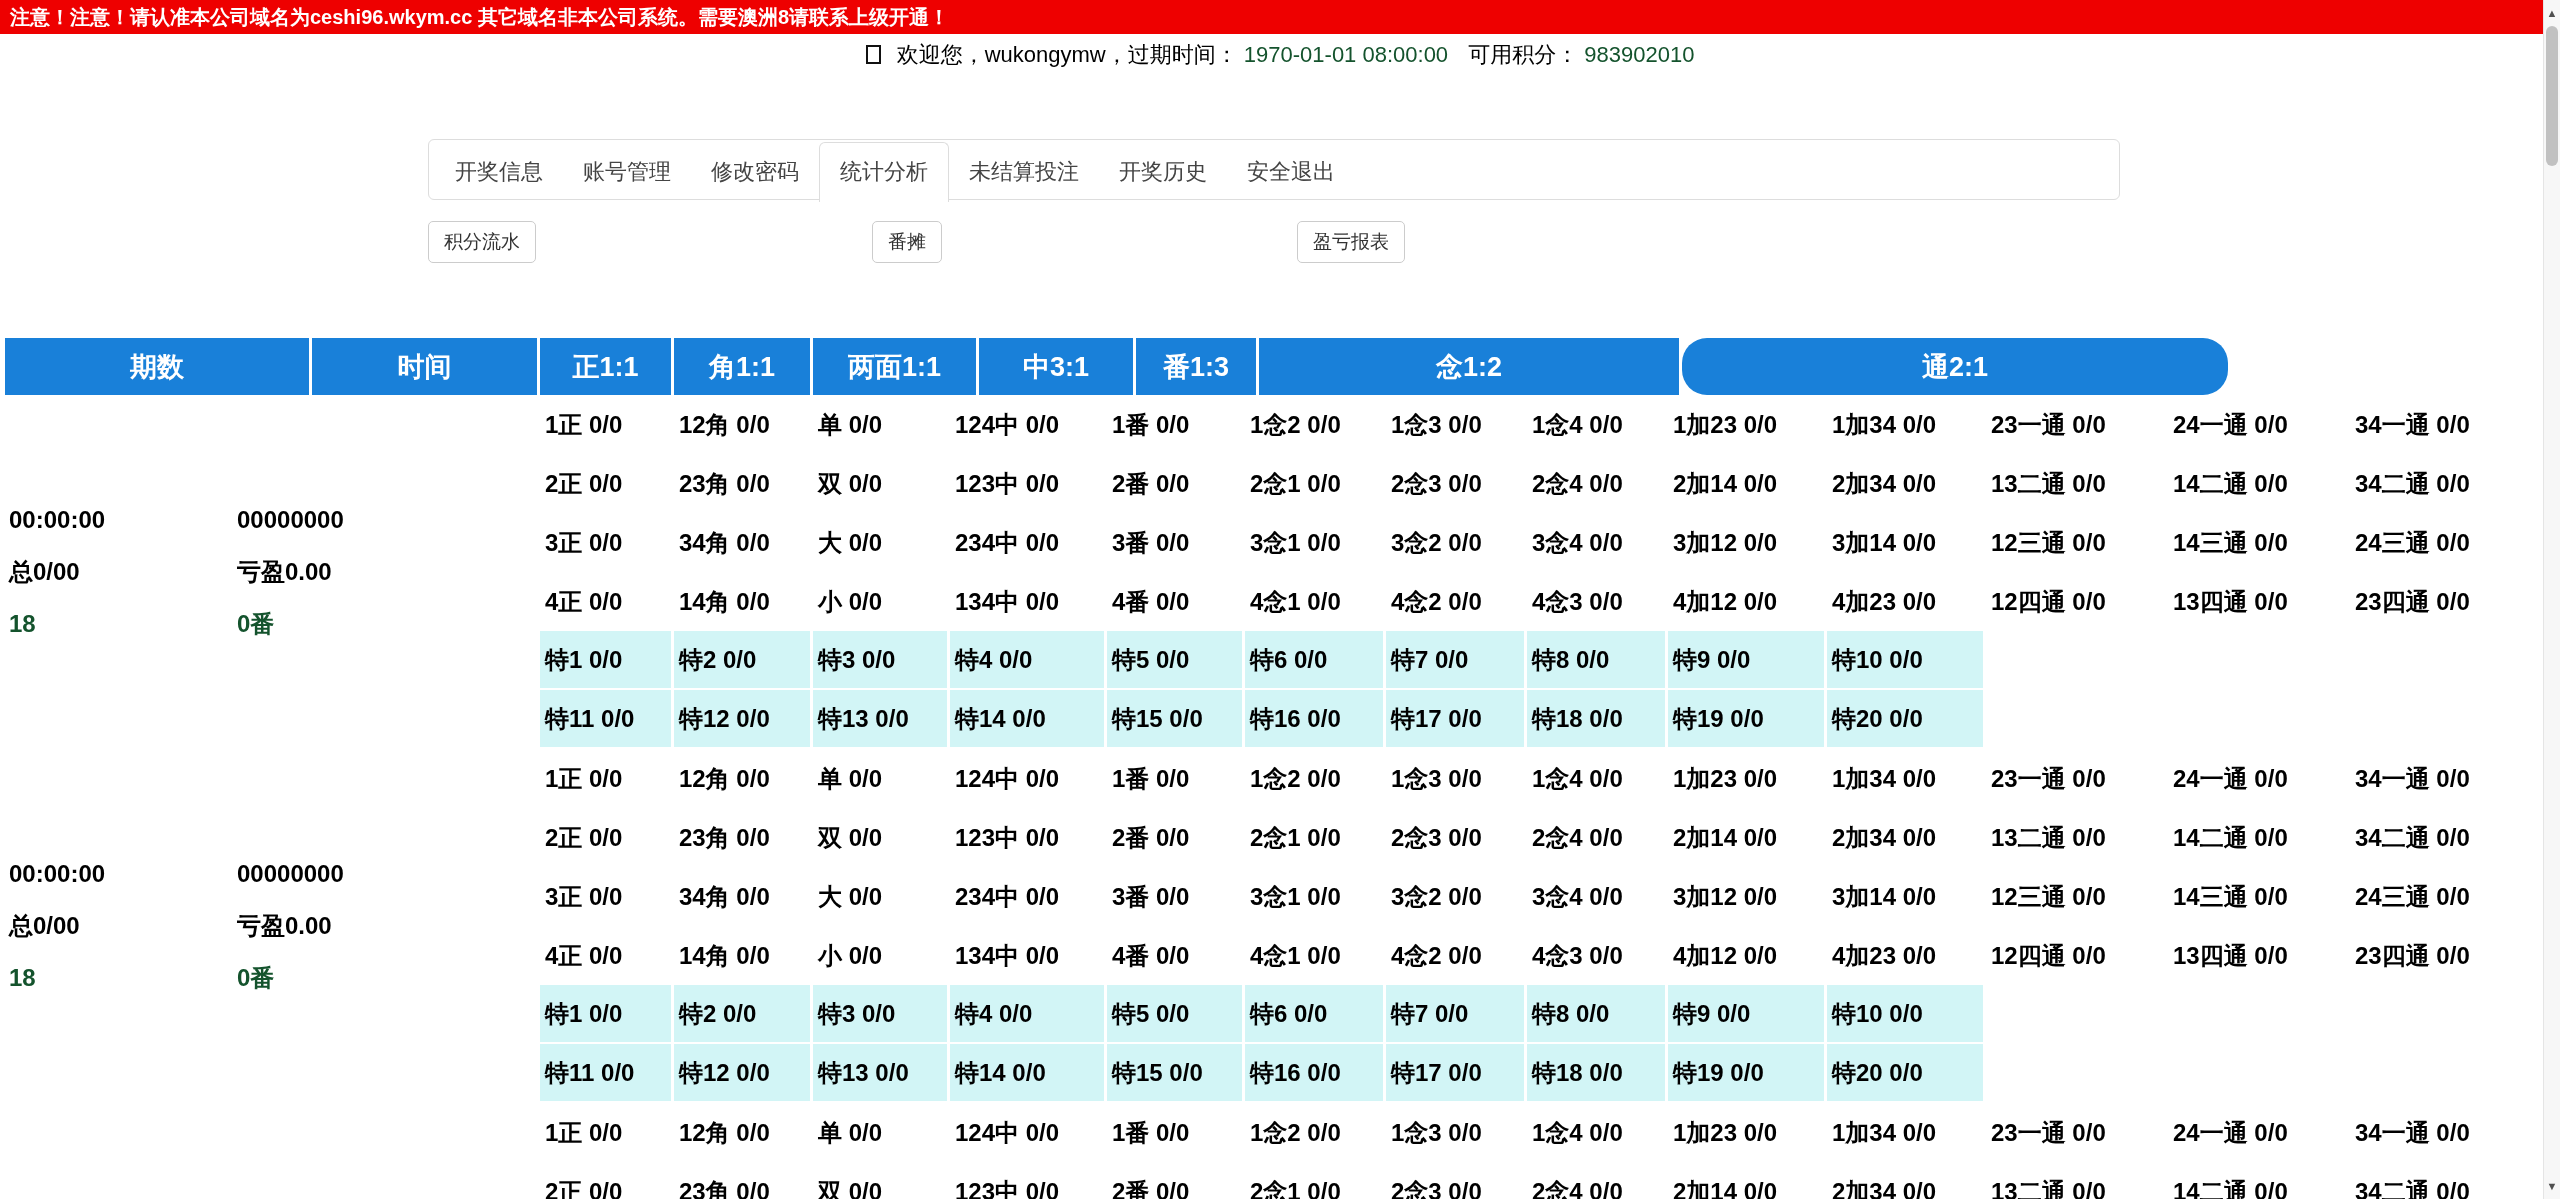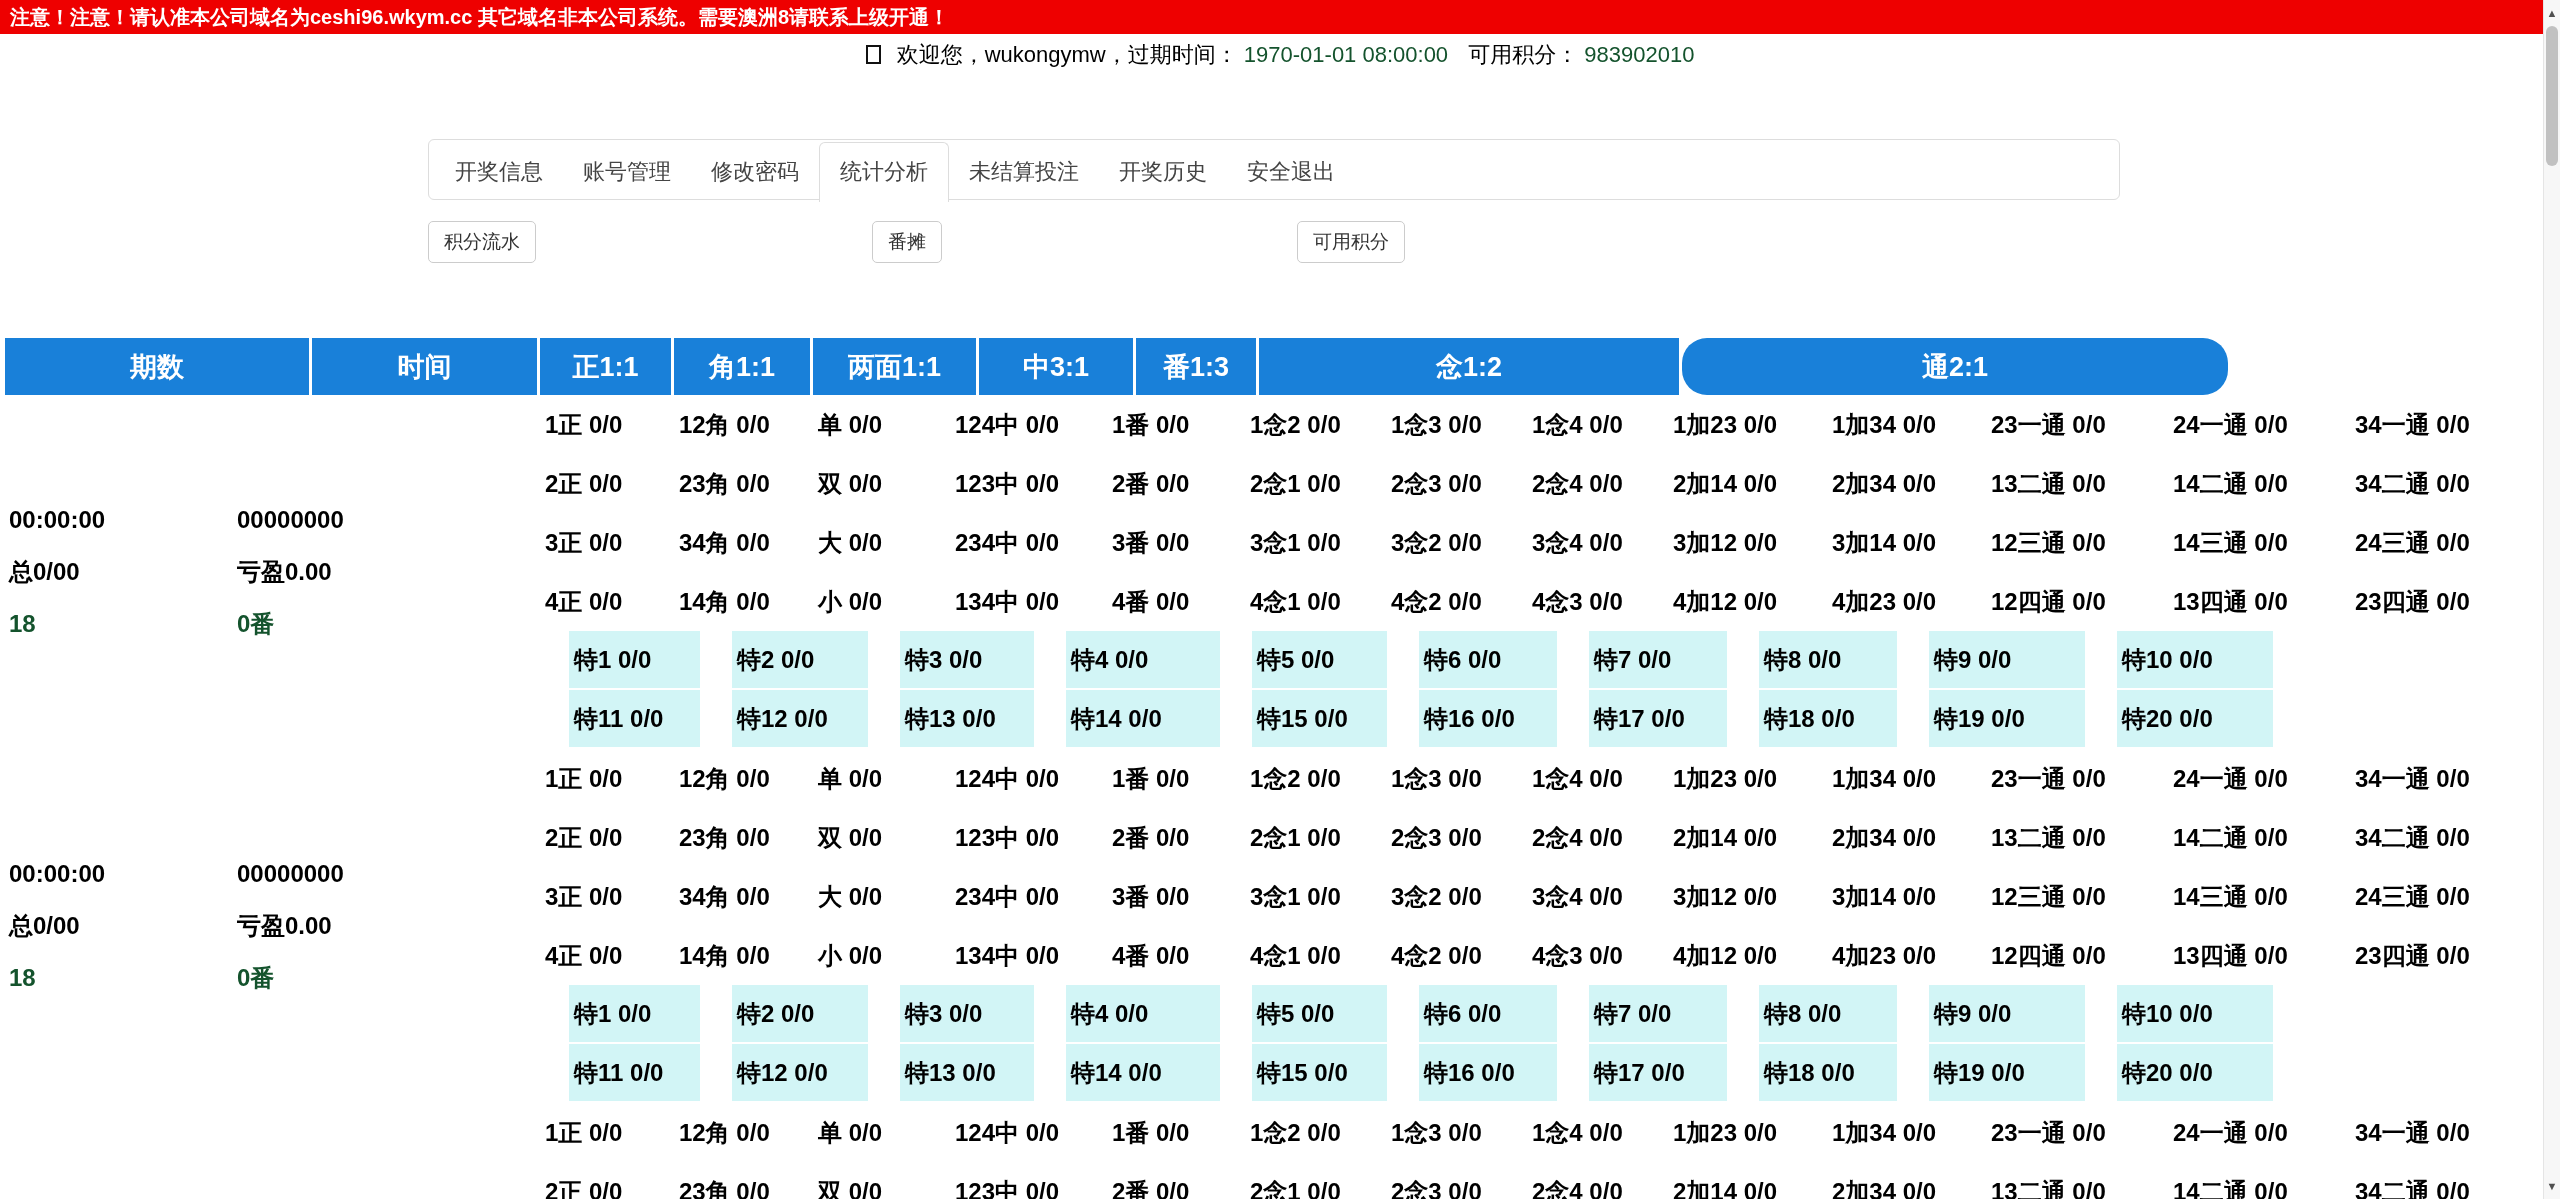--- a/index.html
+++ b/index.html
@@ -17,21 +17,21 @@
   .stat-table{position:absolute;top:338px;left:5px;width:2530px;}
   .thead{display:flex;height:57px;}
   .th{background:#1980d9;color:#fff;font-weight:bold;font-size:27px;display:flex;align-items:center;justify-content:center;border-right:3px solid #fff;white-space:nowrap;}
   .th:last-child{border-right:none;border-radius:25px;}
   .block{display:flex;}
   .info-col{width:228px;display:flex;flex-direction:column;justify-content:center;font-size:24px;font-weight:bold;line-height:52px;padding-left:4px;color:#000;}
   .info-col2{width:307px;}
   .rows{flex:1;}
   .row{display:flex;height:59px;}
   .cell{font-size:24px;font-weight:bold;padding-left:5px;display:flex;align-items:center;white-space:nowrap;color:#000;}
-  .cell.cyan{background:#d2f5f6;border-right:3px solid #fff;border-bottom:2px solid #fff;margin-left:29px;}
+  .cell.cyan{background:#d2f5f6;border-right:3px solid #fff;border-bottom:2px solid #fff;}
   .scrollbar{position:absolute;top:0;right:0;width:17px;height:1199px;background:#f7f7f7;border-left:1px solid #e5e5e5;}
   .scroll-up,.scroll-down{position:absolute;left:0;width:16px;height:22px;color:#505050;font-size:11px;text-align:center;line-height:22px;cursor:pointer;}
   .scroll-up{top:2px;}
   .scroll-down{bottom:2px;}
   .scroll-thumb{position:absolute;left:2px;top:26px;width:12px;height:140px;background:#c1c1c1;border-radius:6px;cursor:pointer;}
 </style>
 </head>
 <body>
 
 <div class="banner">
@@ -54,21 +54,21 @@
       <div class="tab active">统计分析</div>
       <div class="tab">未结算投注</div>
       <div class="tab">开奖历史</div>
       <div class="tab">安全退出</div>
     </div>
 </div>
 
 <div id="toolbar">
     <button class="btn" style="left: 428px;">积分流水</button>
     <button class="btn" style="left: 872px;">番摊</button>
-    <button class="btn" style="left: 1297px;">可用积分</button>
+    <button class="btn" style="left: 1297px;">盈亏报表</button>
   </div>
 
 <div class="stat-table">
   <div class="thead">
       <div class="th" style="width: 307px;">期数</div>
       <div class="th" style="width: 228px;">时间</div>
       <div class="th" style="width: 134px;">正1:1</div>
       <div class="th" style="width: 139px;">角1:1</div>
       <div class="th" style="width: 166px;">两面1:1</div>
       <div class="th" style="width: 157px;">中3:1</div>

